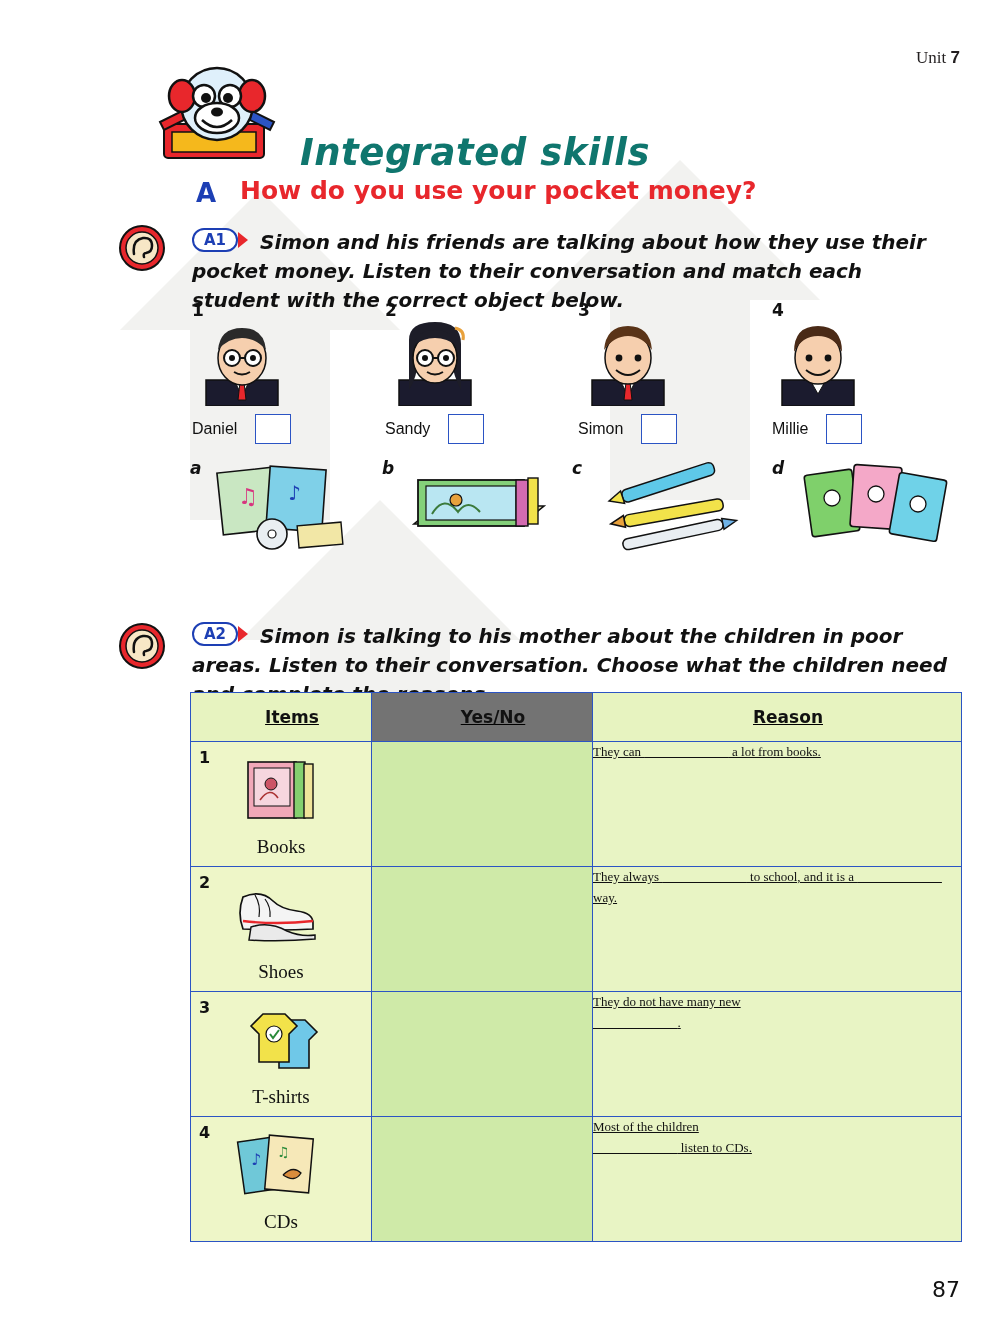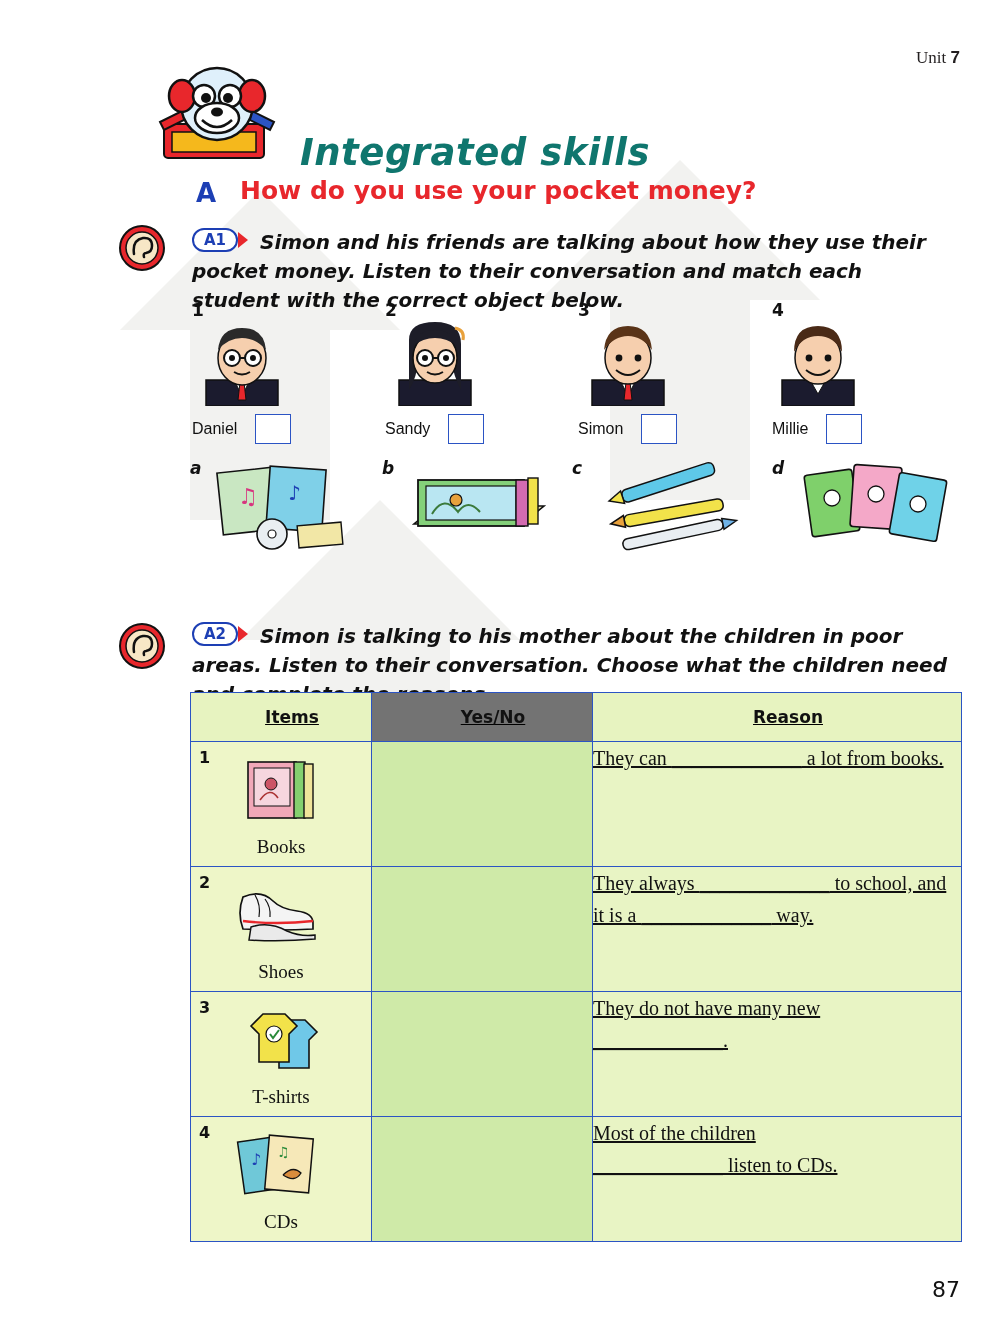--- a/index.html
+++ b/index.html
@@ -181,21 +181,21 @@
   td.items-cell {
     background: #eef6c8;
     height: 124px;
     position: relative;
     text-align: center;
   }
   td.yesno-cell { background: #cfeaa8; }
   td.reason-cell {
     background: #e8f4c4;
     font-family: "Liberation Serif", serif;
-    font-size: 20px;
+    font-size: 13px;
     color: #111;
     line-height: 1.6;
     padding: 18px 16px 10px 22px;
   }
   .item-num {
     position: absolute;
     left: 8px;
     top: 6px;
     font-size: 16px;
     font-weight: bold;

